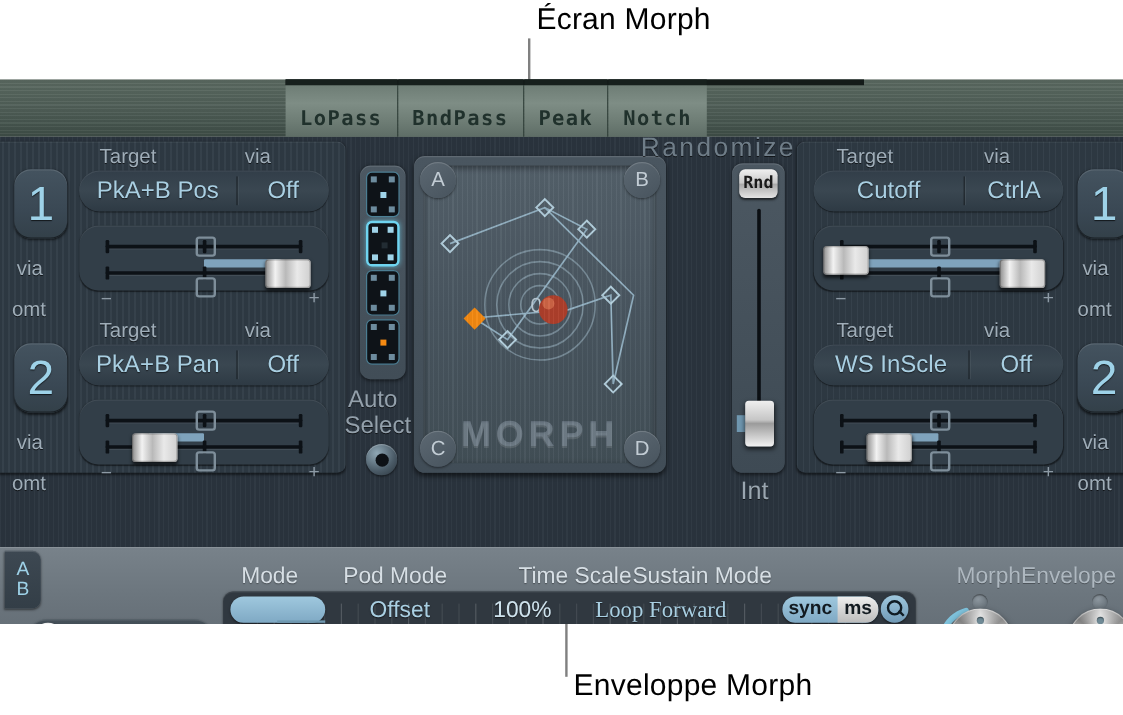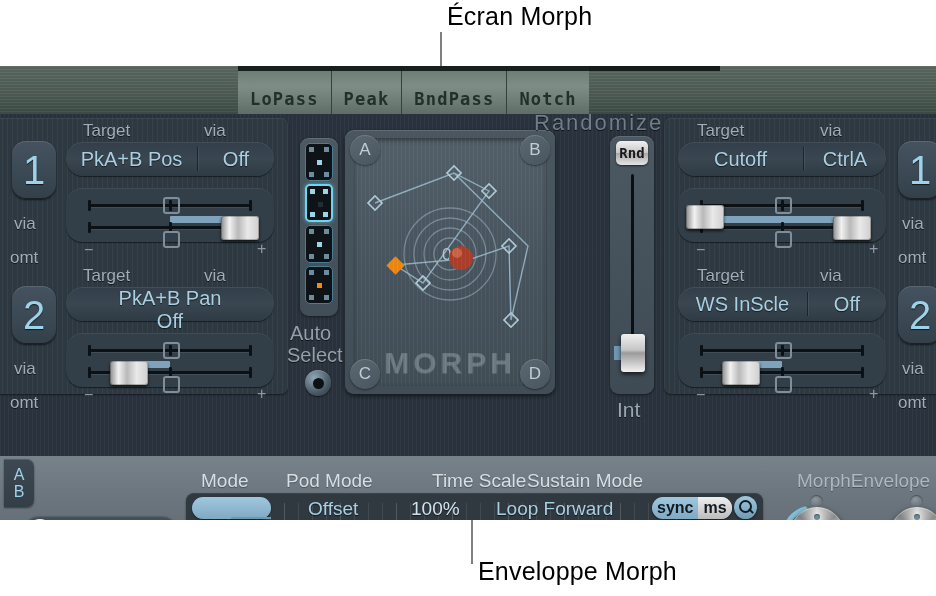--- a/index.html
+++ b/index.html
@@ -211,25 +211,25 @@
   <div class="topstrip"></div>
   <div class="tabbarbg"></div>
 
   <div class="tabs">
     <div class="tab dark">
       <span class="tabtop"></span>
       <span>LoPass</span>
     </div>
     <div class="tab dark">
       <span class="tabtop"></span>
-      <span>Peak</span>
+      <span>BndPass</span>
     </div>
     <div class="tab dark">
       <span class="tabtop"></span>
-      <span>BndPass</span>
+      <span>Peak</span>
     </div>
     <div class="tab dark">
       <span class="tabtop"></span>
       <span>Notch</span>
     </div>
   </div>
 
   <div class="body"></div>
 
   <div class="panel" style="left:-8px;top:52px;width:296px;height:276px;"></div>
@@ -261,21 +261,21 @@
   <div class="shandle" style="left:163px;top:131px;"></div>
   <div class="shandle" style="left:163px;top:165px;"></div>
   <div class="minus" style="left:84px;top:175px;">−</div>
   <div class="plus" style="left:257px;top:174px;">+</div>
 
   <div class="lbl" style="left:83px;top:200px;">Target</div>
   <div class="lbl" style="left:204px;top:200px;">via</div>
   <div class="numbadge" style="left:12px;top:220px;">2</div>
   <div class="lbl" style="left:14px;top:293px;">via</div>
   <div class="lbl" style="left:10px;top:327px;">omt</div>
-  <div class="pill" style="left:66px;top:221px;width:208px;flex-direction:column;">
+  <div class="pill" style="left:66px;top:221px;width:208px;">
     <span class="v">PkA+B Pan</span>
     <span class="sep"></span>
     <span class="v" style="max-width:76px;">Off</span>
   </div>
   <div class="sgroup" style="left:66px;top:267px;width:208px;height:54px;">
     <div class="srail" style="left:22px;top:16px;width:164px;">
       <i class="cap l"></i>
         <i class="cap r"></i>
         <i class="cap m"></i>
       </div>
@@ -489,21 +489,21 @@
       <i class="gl" style="left:518px;"></i>
         <i class="gl" style="left:532px;"></i>
     </div>
 
     <div class="padenv">
       <span>Pad</span>
       <span class="on">Env</span>
     </div>
     <div class="envlabel" style="left:122px;top:5px;">Offset</div>
     <div class="envlabel" style="left:225px;top:5px;color:#cfe3ee;">100%</div>
-    <div class="envlabel" style="left:310px;top:5px;">Loop Forward</div>
+    <div class="envlabel" style="left:310px;top:5px;font-family:Liberation Serif, serif;">Loop Forward</div>
     <div class="syncms" style="left:466px;">
       <span>sync</span>
       <span class="ms">ms</span>
     </div>
     <div class="mag" style="left:548px;"></div>
 
   </div>
 
   <div class="secttl" style="left:797px;top:404px;">MorphEnvelope</div>
 

